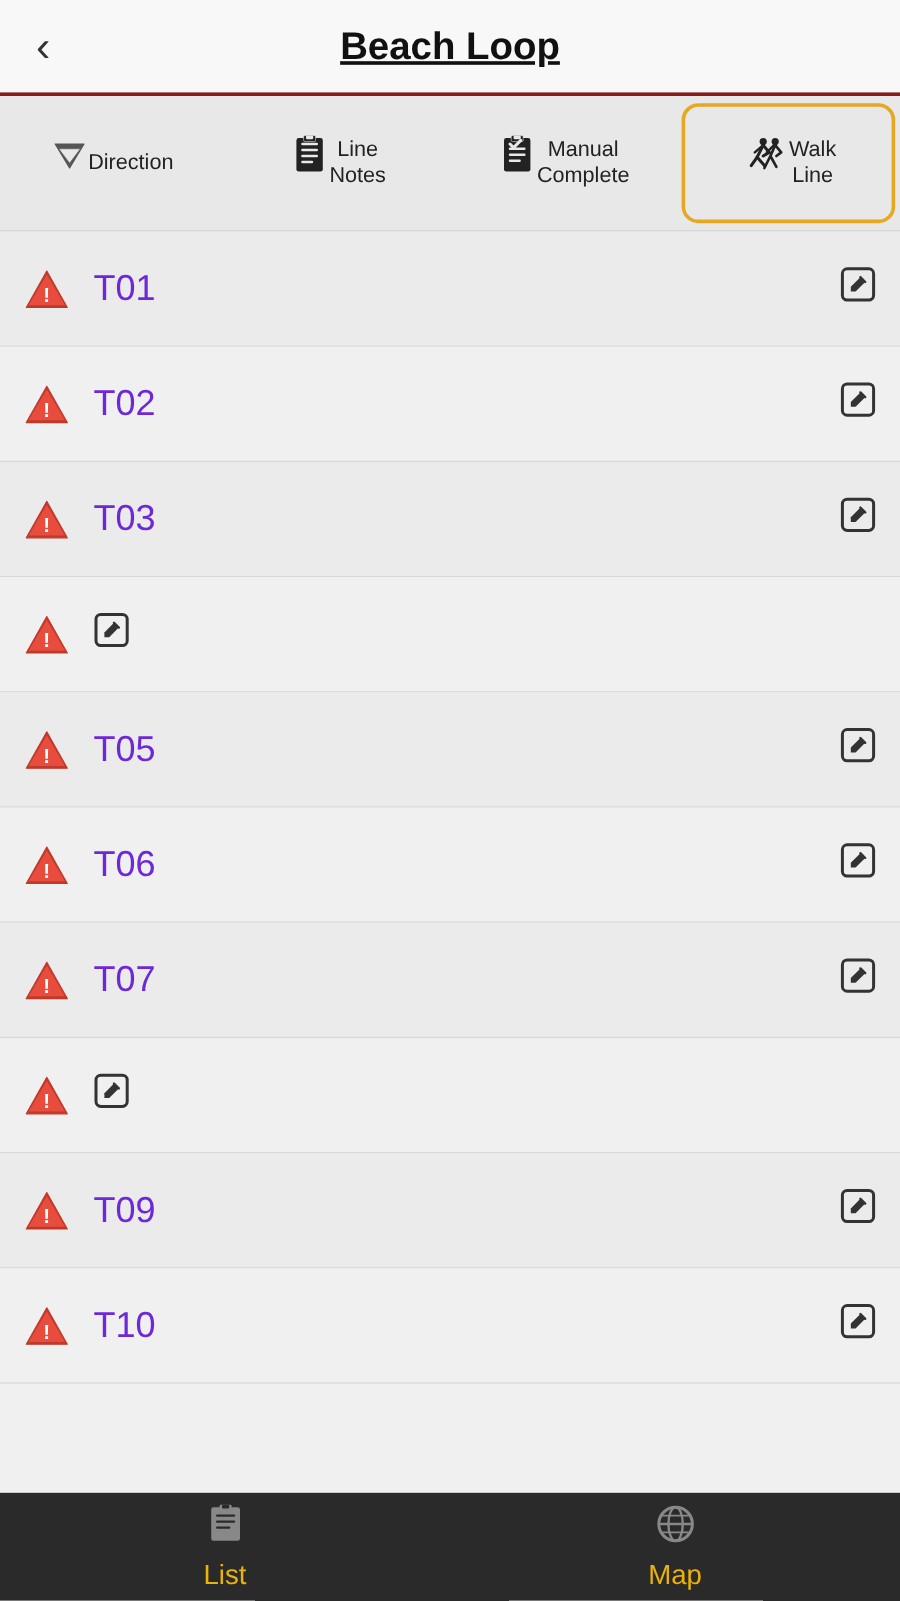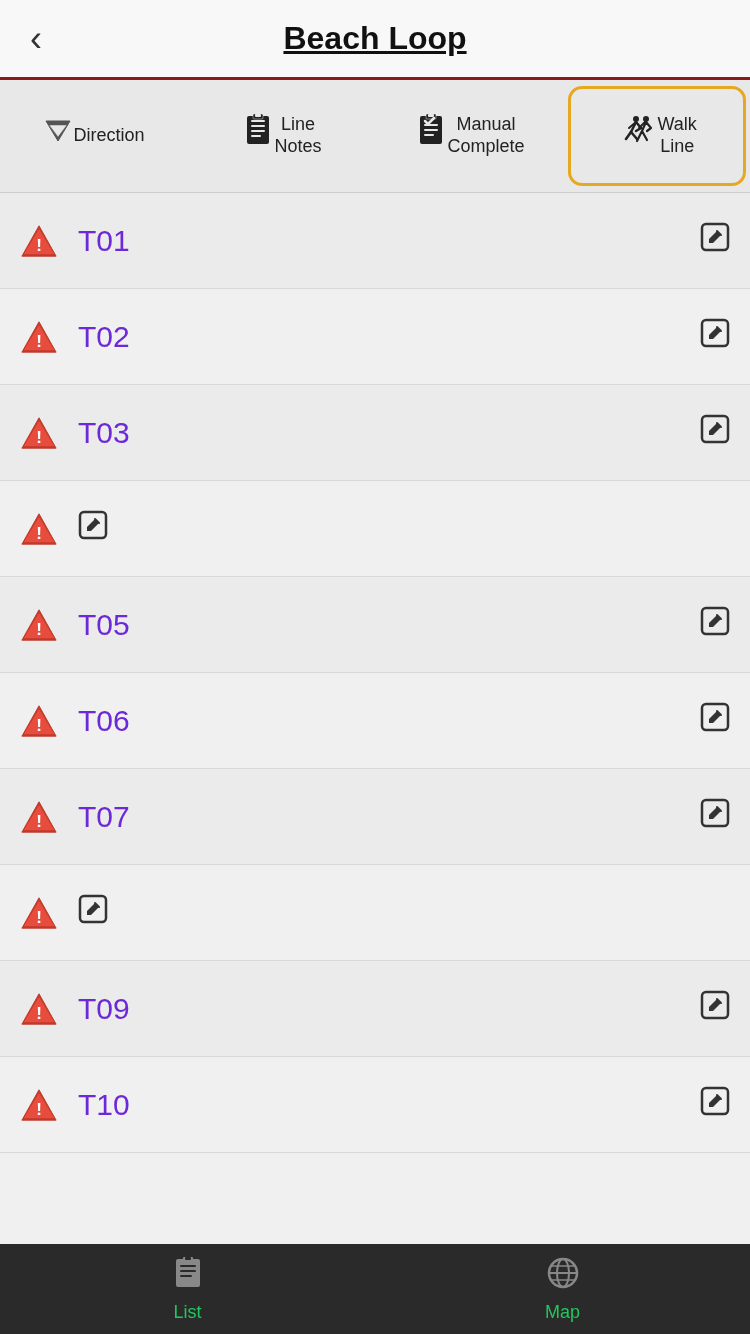--- a/index.html
+++ b/index.html
@@ -125,22 +125,22 @@
       align-items: center;
       justify-content: center;
       cursor: pointer;
     }
     .bottom-nav-icon {
       font-size: 32px;
       color: #aaa;
       margin-bottom: 4px;
     }
     .bottom-nav-label {
-      font-size: 18px;
-      color: #22c55e;
+      font-size: 23px;
+      color: #eab308;
     }
   </style>
 </head>
 <body>
 
 <div class="header">
   <span class="back-btn">‹</span>
   <span class="header-title">Beach Loop</span>
 </div>
 

